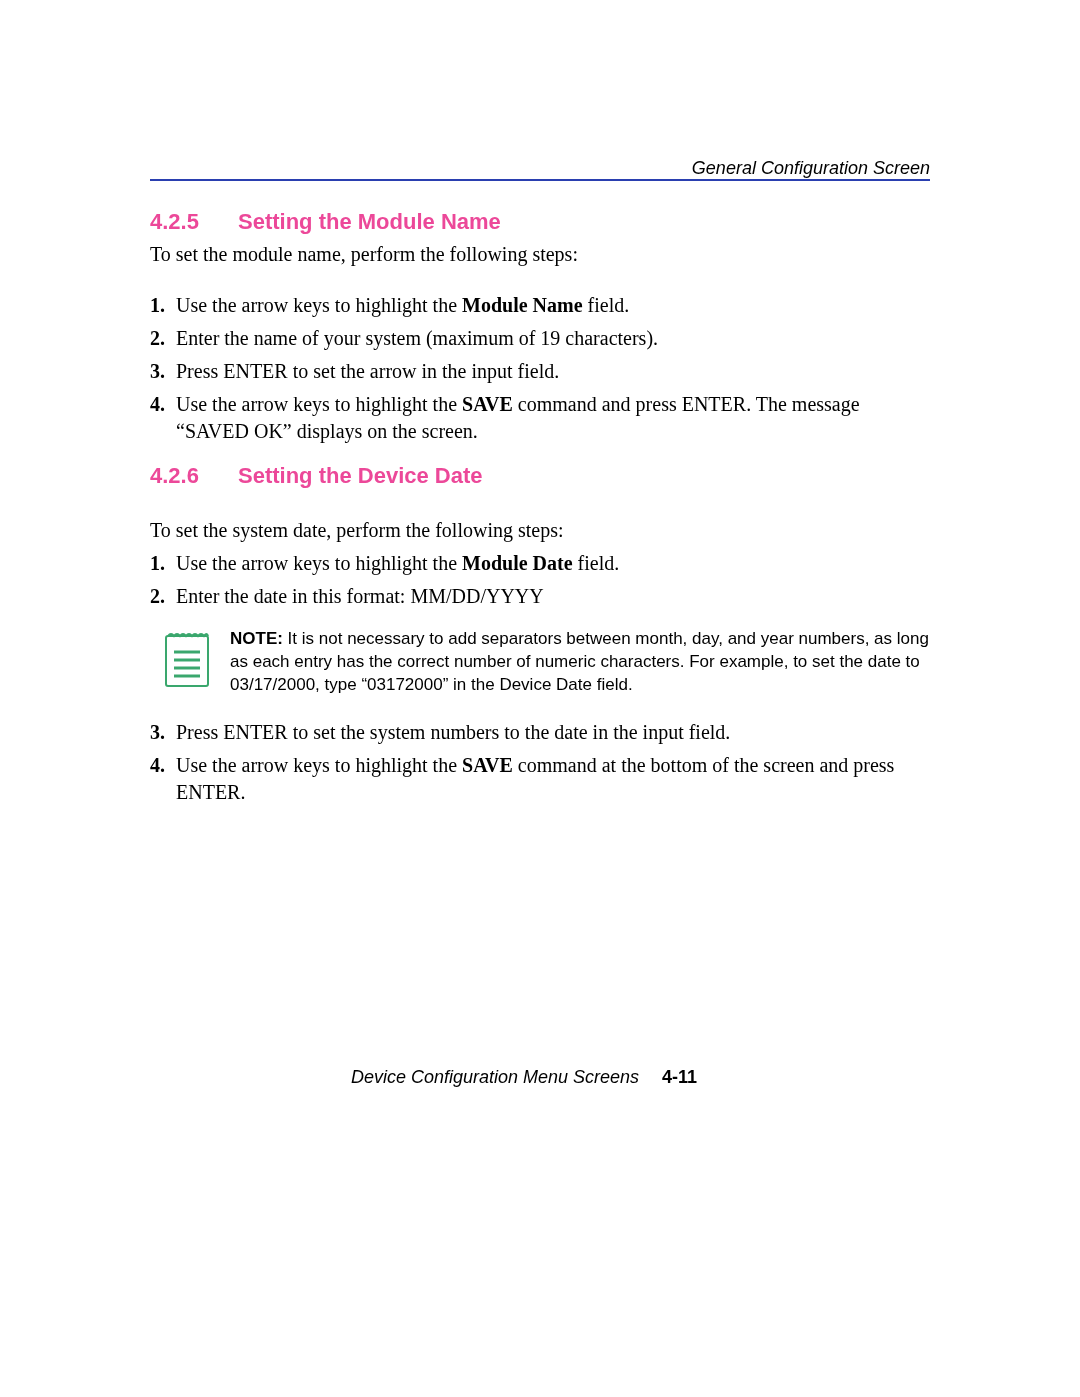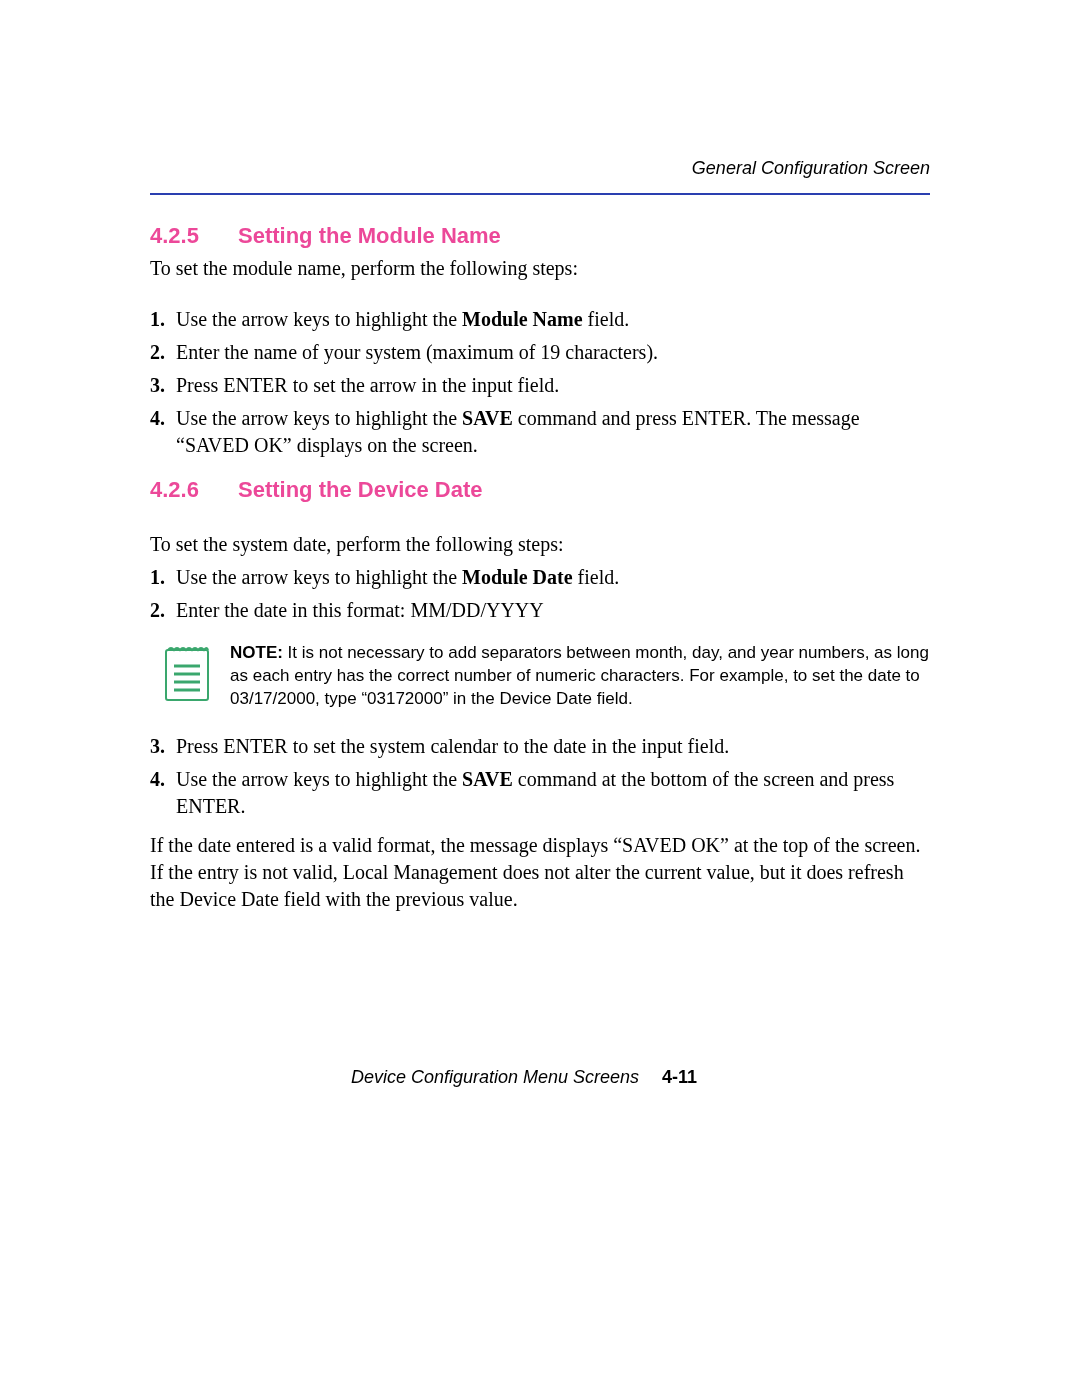--- a/index.html
+++ b/index.html
@@ -16,21 +16,21 @@
     position: absolute;
     left: 150px;
     top: 158px;
     width: 780px;
   }
   .header-line {
     font-style: italic;
     font-family: Arial, Helvetica, sans-serif;
     font-size: 18px;
     text-align: right;
-    padding-bottom: 14px;
+    padding-bottom: 0;
     border-bottom: 2px solid #2a3fb0;
     margin-bottom: 28px;
   }
   .section-heading {
     font-family: Arial, Helvetica, sans-serif;
     font-weight: bold;
     color: #ec4899;
     font-size: 22px;
     margin-top: 18px;
     margin-bottom: 6px;
@@ -141,23 +141,22 @@
         <line x1="10" y1="38" x2="36" y2="38" stroke="#3aa76d" stroke-width="3"></line>
         <line x1="10" y1="46" x2="36" y2="46" stroke="#3aa76d" stroke-width="3"></line>
       </svg>
     </div>
     <div class="note-text">
       <span class="lbl">NOTE:</span><span> It is not necessary to add separators between month, day, and year numbers, as long as each entry has the correct number of numeric characters. For example, to set the date to 03/17/2000, type “03172000” in the Device Date field.</span>
     </div>
   </div>
 
   <ol class="steps">
-    <li><span class="marker">3.</span><span>Press ENTER to set the system calendar to the date in the input field.</span></li>
+    <li><span class="marker">3.</span><span>Press ENTER to set the system numbers to the date in the input field.</span></li>
     <li><span class="marker">4.</span><span>Use the arrow keys to highlight the </span><span class="b">SAVE</span><span> command at the bottom of the screen and press ENTER.</span></li>
   </ol>
 
-  <div class="paragraph">If the date entered is a valid format, the message displays “SAVED OK” at the top of the screen. If the entry is not valid, Local Management does not alter the current value, but it does refresh the Device Date field with the previous value.</div>
 </div>
 
 <div class="footer">
   <span>Device Configuration Menu Screens</span>
   <span class="pg">4-11</span>
 </div>
 
 </body></html>

